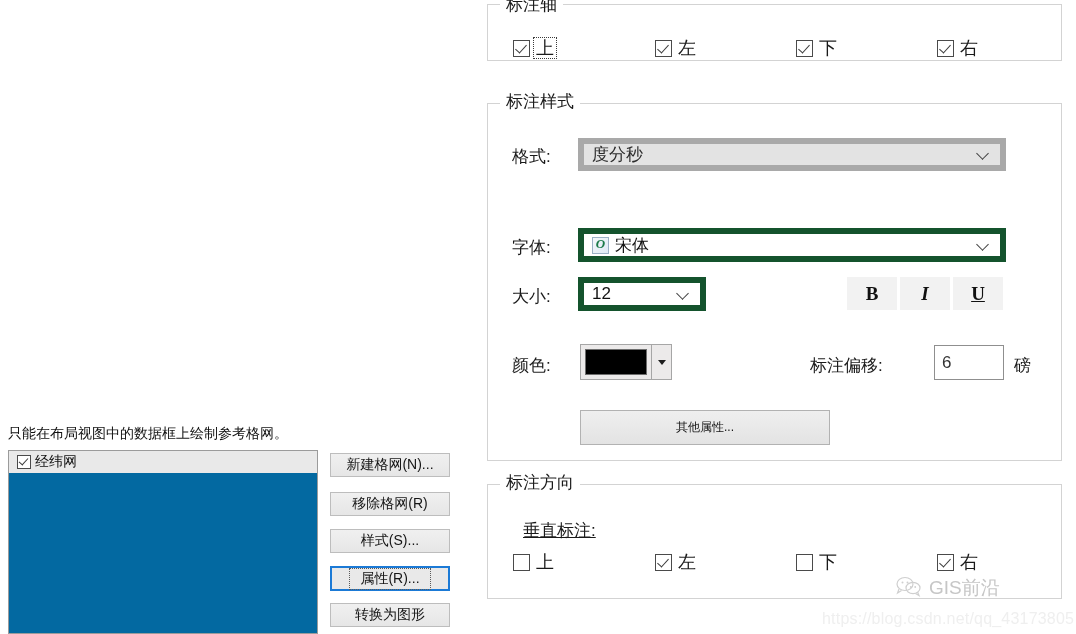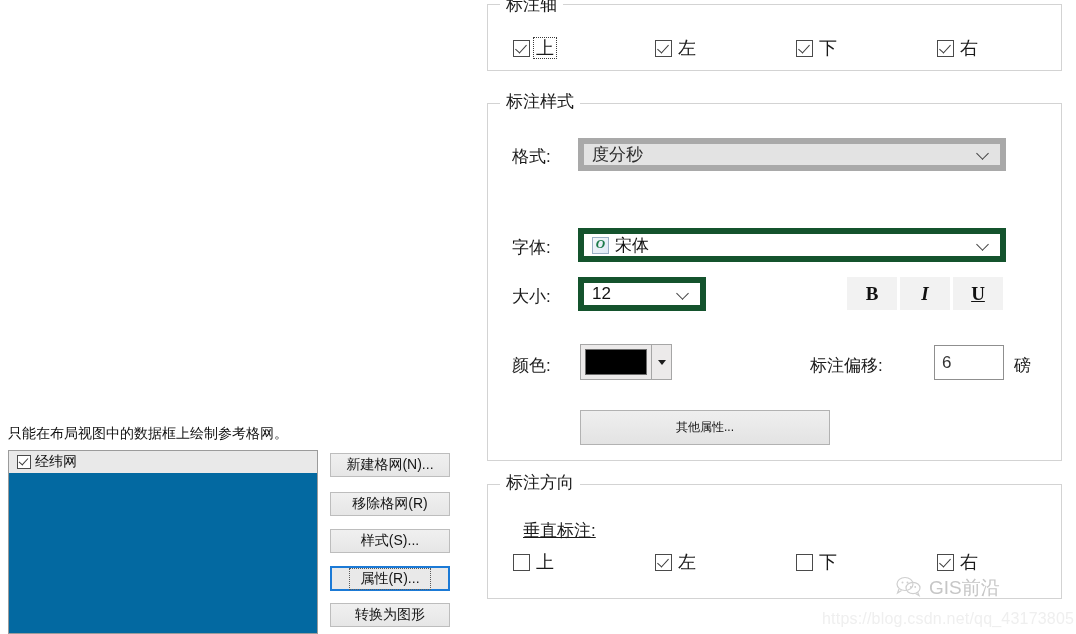--- a/index.html
+++ b/index.html
@@ -308,21 +308,21 @@
 <div class="pushbtn small" style="left:330px; top:529px; width:120px; height:24px;">
   <span class="inner">样式(S)...</span>
 </div>
 <div class="pushbtn small focused" style="left:330px; top:566px; width:120px; height:25px;">
   <span class="inner">属性(R)...</span>
 </div>
 <div class="pushbtn small" style="left:330px; top:603px; width:120px; height:24px;">
   <span class="inner">转换为图形</span>
 </div>
 
-<div class="groupbox" style="left:487px; top:4px; width:575px; height:67px;">
+<div class="groupbox" style="left:487px; top:4px; width:575px; height:57px;">
   <div class="group-title" style="left:12px; top:-9px;">标注轴</div>
 </div>
 <div class="cbitem" style="left:513px; top:37px;">
   <span class="cbox checked"></span>
   <span class="cblabel focusring">上</span>
 </div>
 <div class="cbitem" style="left:655px; top:37px;">
   <span class="cbox checked"></span>
   <span class="cblabel">左</span>
 </div>

